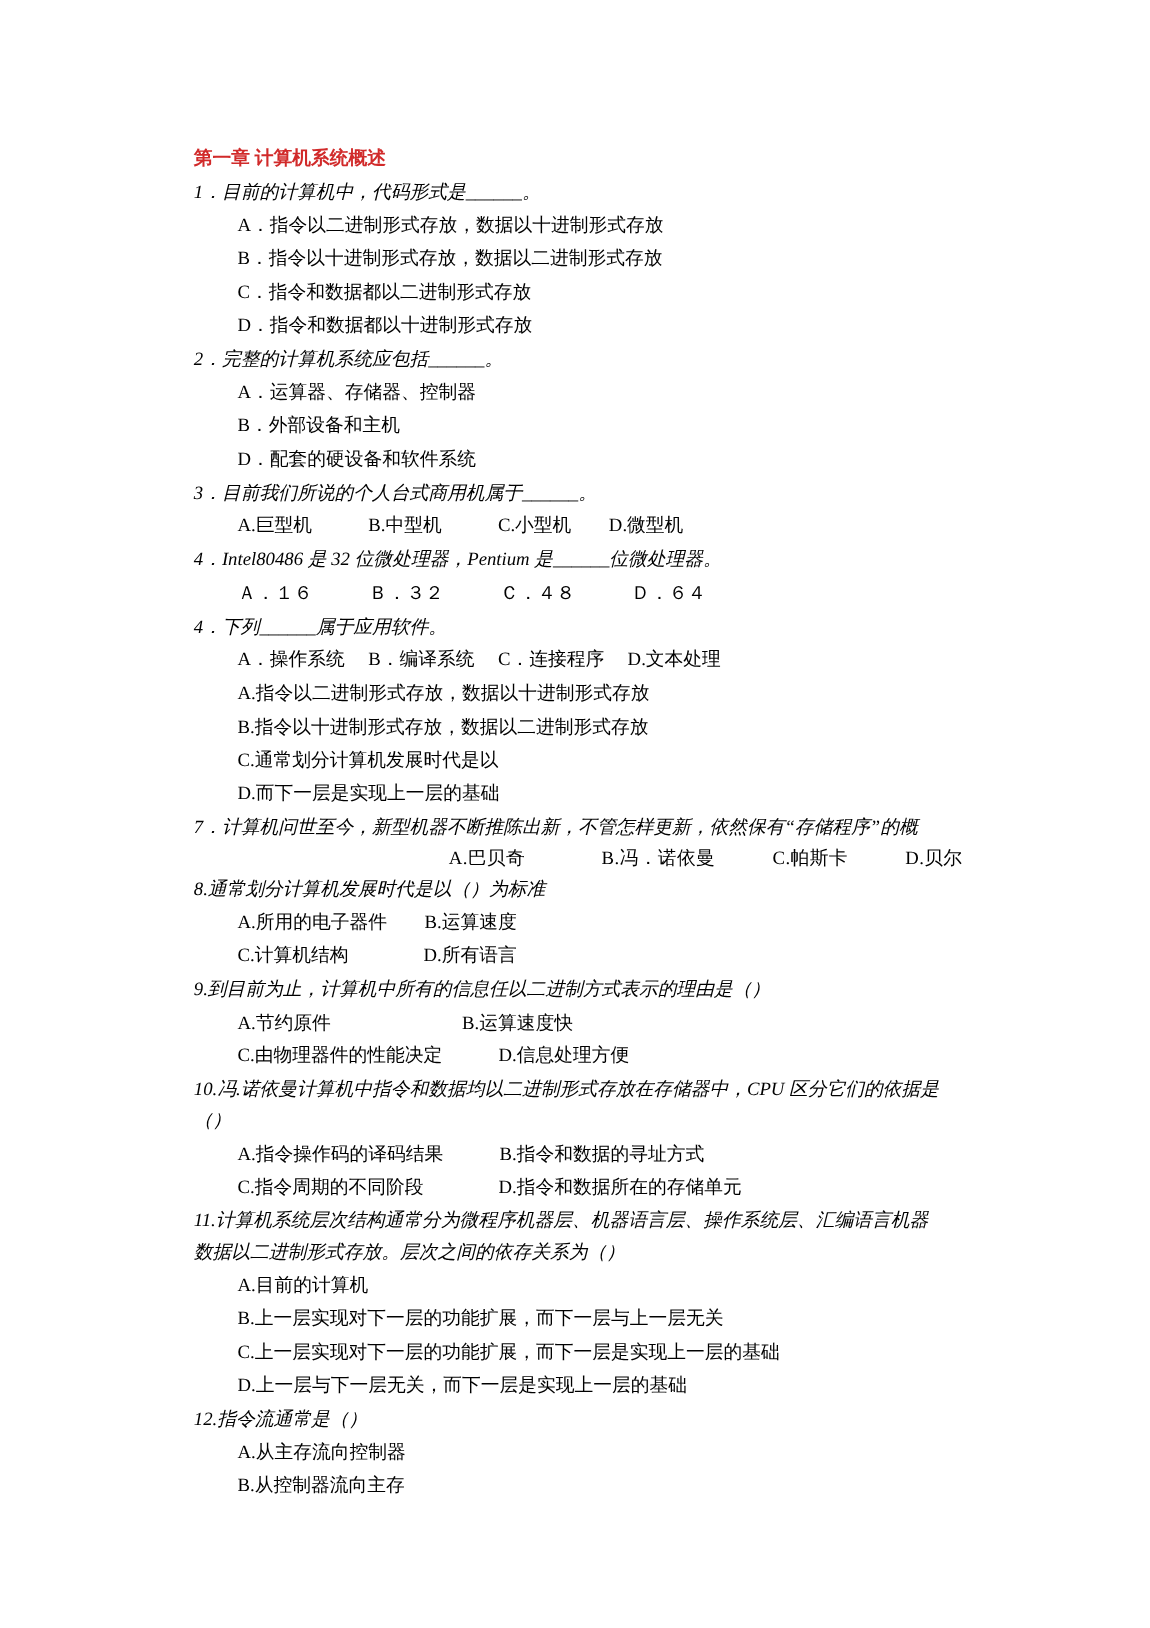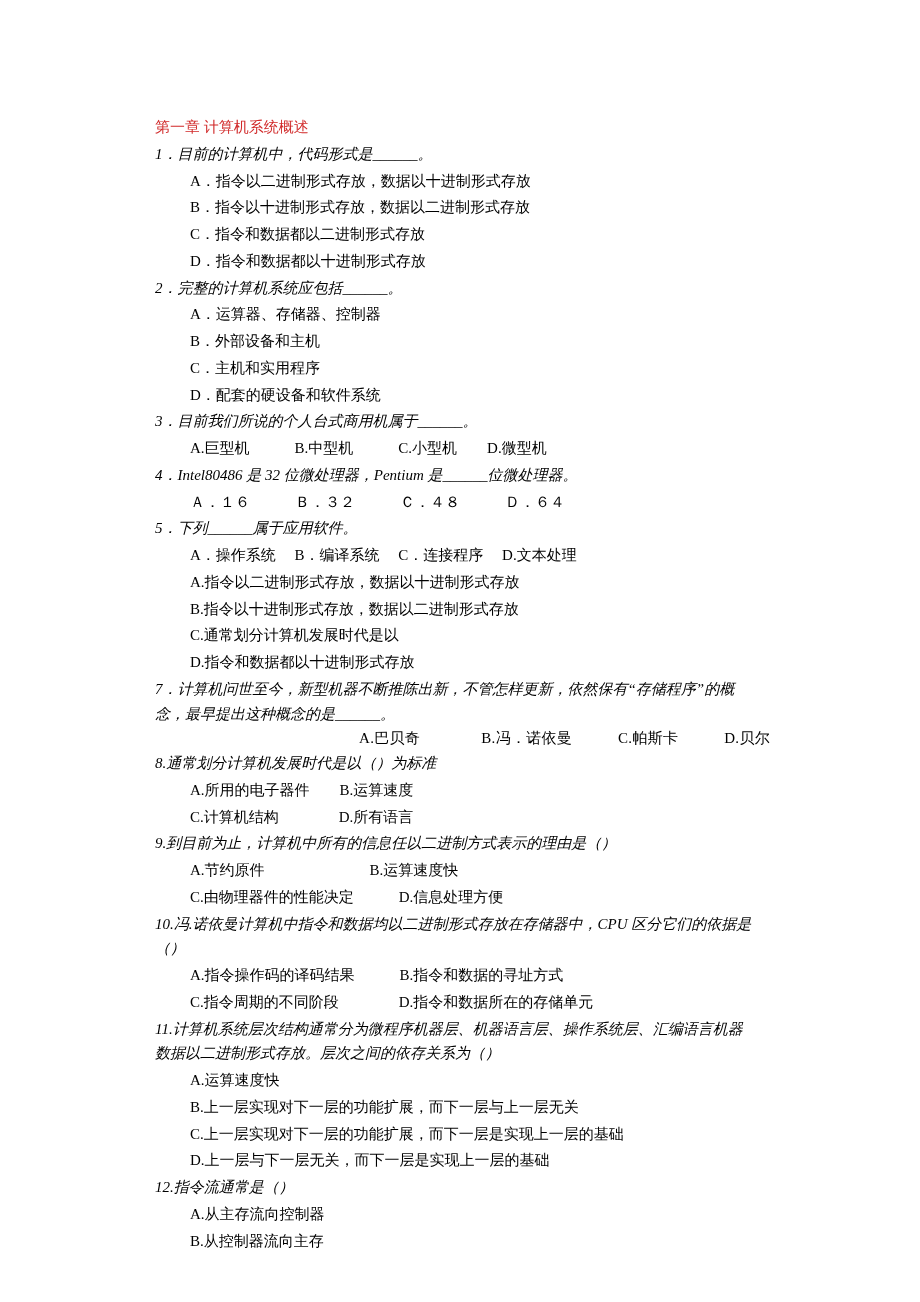--- a/index.html
+++ b/index.html
@@ -13,21 +13,21 @@
   }
   .page {
     width: 920px;
     min-height: 1302px;
     padding: 115px 150px 100px 155px;
     box-sizing: border-box;
     margin: 0 auto;
   }
   .chapter-title {
     color: #d12a2a;
-    font-weight: normal;
+    font-weight: bold;
     margin: 0 0 2px 0;
     font-size: 15px;
   }
   .q {
     margin: 0;
   }
   .q-stem {
     margin: 0;
     font-style: italic;
   }
@@ -54,49 +54,47 @@
     <div class="opts">A．指令以二进制形式存放，数据以十进制形式存放</div>
     <div class="opts">B．指令以十进制形式存放，数据以二进制形式存放</div>
     <div class="opts">C．指令和数据都以二进制形式存放</div>
     <div class="opts">D．指令和数据都以十进制形式存放</div>
   </div>
 
   <div class="q">
     <div class="q-stem">2．完整的计算机系统应包括______。</div>
     <div class="opts">A．运算器、存储器、控制器</div>
     <div class="opts">B．外部设备和主机</div>
-    <div class="opts">C．主机和实用程序</div>
     <div class="opts">D．配套的硬设备和软件系统</div>
   </div>
 
   <div class="q">
     <div class="q-stem">3．目前我们所说的个人台式商用机属于______。</div>
     <div class="opts">A.巨型机　　　B.中型机　　　C.小型机　　D.微型机</div>
   </div>
 
   <div class="q">
     <div class="q-stem">4．Intel80486 是 32 位微处理器，Pentium 是______位微处理器。</div>
     <div class="opts">Ａ．１６　　　Ｂ．３２　　　Ｃ．４８　　　Ｄ．６４</div>
   </div>
 
   <div class="q">
-    <div class="q-stem">5．下列______属于应用软件。</div>
+    <div class="q-stem">4．下列______属于应用软件。</div>
     <div class="opts">A．操作系统　 B．编译系统　 C．连接程序　 D.文本处理</div>
   </div>
 
   <div class="q">
     <div class="opts">A.指令以二进制形式存放，数据以十进制形式存放</div>
     <div class="opts">B.指令以十进制形式存放，数据以二进制形式存放</div>
     <div class="opts">C.通常划分计算机发展时代是以</div>
-    <div class="opts">D.指令和数据都以十进制形式存放</div>
+    <div class="opts">D.而下一层是实现上一层的基础</div>
   </div>
 
   <div class="q">
     <div class="q-stem">7．计算机问世至今，新型机器不断推陈出新，不管怎样更新，依然保有“存储程序”的概</div>
-    <div class="q-stem">念，最早提出这种概念的是______。</div>
     <div class="opts-inline">A.巴贝奇　　　　B.冯．诺依曼　　　C.帕斯卡　　　D.贝尔</div>
   </div>
 
   <div class="q">
     <div class="q-stem">8.通常划分计算机发展时代是以（）为标准</div>
     <div class="opts">A.所用的电子器件　　B.运算速度</div>
     <div class="opts">C.计算机结构　　　　D.所有语言</div>
   </div>
 
   <div class="q">
@@ -108,21 +106,21 @@
   <div class="q">
     <div class="q-stem">10.冯.诺依曼计算机中指令和数据均以二进制形式存放在存储器中，CPU 区分它们的依据是</div>
     <div class="q-stem">（）</div>
     <div class="opts">A.指令操作码的译码结果　　　B.指令和数据的寻址方式</div>
     <div class="opts">C.指令周期的不同阶段　　　　D.指令和数据所在的存储单元</div>
   </div>
 
   <div class="q">
     <div class="q-stem">11.计算机系统层次结构通常分为微程序机器层、机器语言层、操作系统层、汇编语言机器</div>
     <div class="q-stem">数据以二进制形式存放。层次之间的依存关系为（）</div>
-    <div class="opts">A.运算速度快</div>
+    <div class="opts">A.目前的计算机</div>
     <div class="opts">B.上一层实现对下一层的功能扩展，而下一层与上一层无关</div>
     <div class="opts">C.上一层实现对下一层的功能扩展，而下一层是实现上一层的基础</div>
     <div class="opts">D.上一层与下一层无关，而下一层是实现上一层的基础</div>
   </div>
 
   <div class="q">
     <div class="q-stem">12.指令流通常是（）</div>
     <div class="opts">A.从主存流向控制器</div>
     <div class="opts">B.从控制器流向主存</div>
   </div>

